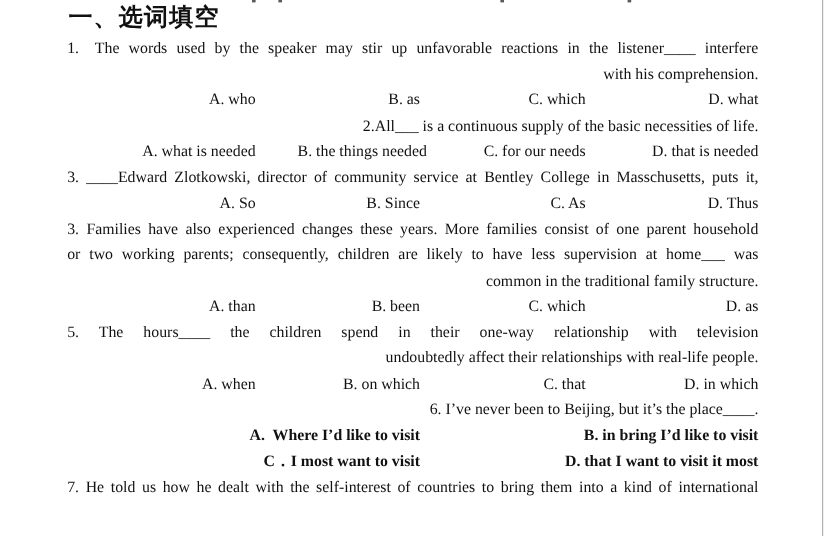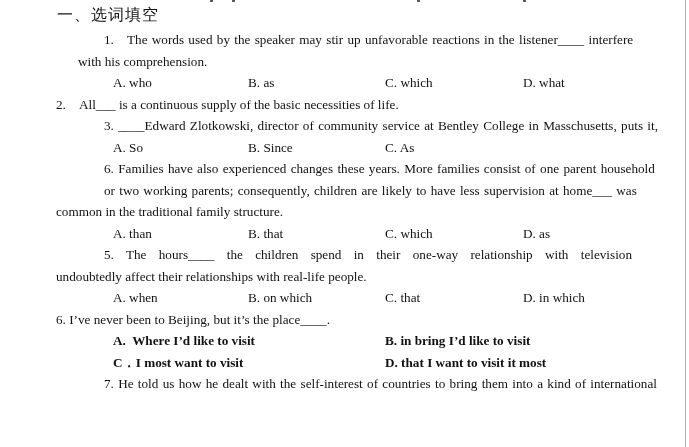--- a/index.html
+++ b/index.html
@@ -11,33 +11,34 @@
     font-family:"Liberation Serif","DejaVu Serif",serif;
     color:#111111;
   }
   .page-edge{
     position:absolute;top:0;right:3px;width:1px;height:447px;
     background:#b0b0b0;
   }
   .speck{position:absolute;top:0;width:3px;height:2px;background:#5a5a5a;}
   .heading{
     position:absolute;left:57px;top:4px;
-    font-size:16px;line-height:22px;
-    font-weight:400;letter-spacing:1px;
+    font-size:20px;line-height:22px;
+    font-weight:700;letter-spacing:1px;
     white-space:nowrap;
   }
   .content{
     position:absolute;left:56px;top:29px;width:576px;
     font-size:13.2px;
   }
   .line{
     height:21.5px;line-height:21.5px;
     white-space:nowrap;
+    text-align:right;
   }
-  .j{text-align:justify;text-align-last:justify;word-spacing:1px;margin-left:48px;}
+  .j{text-align:justify;text-align-last:justify;word-spacing:1px;}
   .w2{word-spacing:6px;}
   .ind{padding-left:22px;}
   .qnum{display:inline-block;width:23px;}
   .opts4{
     display:grid;grid-template-columns:135px 137px 138px auto;
     padding-left:22px;
   }
   .opts2{
     display:grid;grid-template-columns:272px auto;
     padding-left:22px;
@@ -64,34 +65,41 @@
     <div class="line j"><span class="qnum">1.</span><span>The words used by the speaker may stir up unfavorable reactions in the listener____ interfere</span></div>
     <div class="line ind">with his comprehension.</div>
     <div class="line opts4">
       <span class="opt">A. who</span>
       <span class="opt">B. as</span>
       <span class="opt">C. which</span>
       <span class="opt">D. what</span>
     </div>
 
     <div class="line"><span class="qnum">2.</span><span>All___ is a continuous supply of the basic necessities of life.</span></div>
+    <div class="line opts4">
+      <span class="opt">A. what is needed</span>
+      <span class="opt">B. the things needed</span>
+      <span class="opt">C. for our needs</span>
+      <span class="opt">D. that is needed</span>
+    </div>
 
     <div class="line j">3. ____Edward Zlotkowski, director of community service at Bentley College in Masschusetts, puts it,</div>
     <div class="line opts4">
       <span class="opt">A. So</span>
       <span class="opt">B. Since</span>
       <span class="opt">C. As</span>
+      <span class="opt">D. Thus</span>
     </div>
 
-    <div class="line j">6. Families have also experienced changes these years. More families consist of one parent household</div>
+    <div class="line j">3. Families have also experienced changes these years. More families consist of one parent household</div>
     <div class="line j">or two working parents; consequently, children are likely to have less supervision at home___ was</div>
     <div class="line">common in the traditional family structure.</div>
     <div class="line opts4">
       <span class="opt">A. than</span>
-      <span class="opt">B. that</span>
+      <span class="opt">B. been</span>
       <span class="opt">C. which</span>
       <span class="opt">D. as</span>
     </div>
 
     <div class="line j w2">5. The hours____ the children spend in their one-way relationship with television</div>
     <div class="line">undoubtedly affect their relationships with real-life people.</div>
     <div class="line opts4">
       <span class="opt">A. when</span>
       <span class="opt">B. on which</span>
       <span class="opt">C. that</span>

